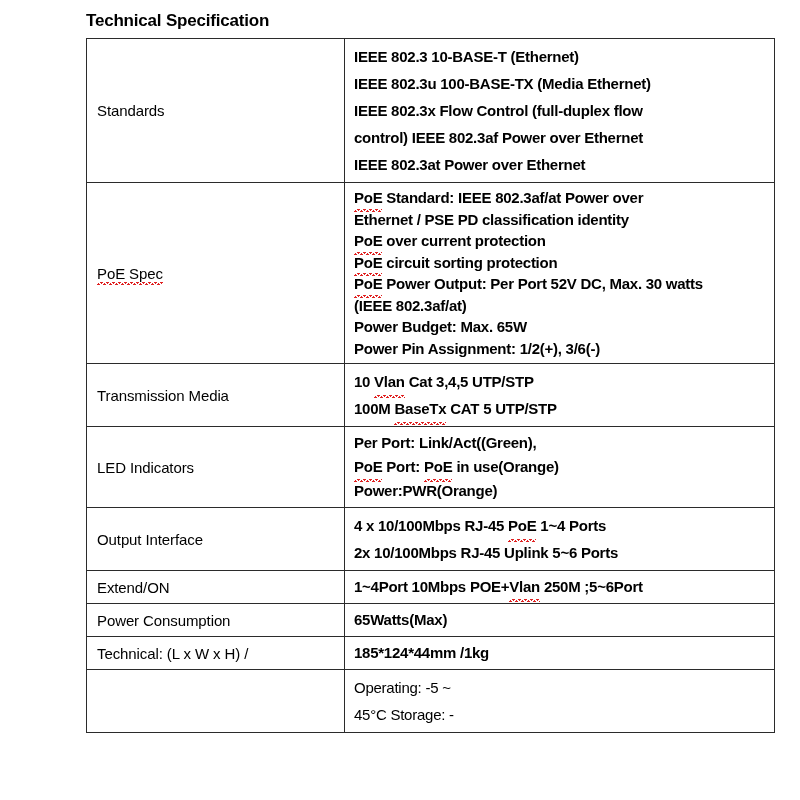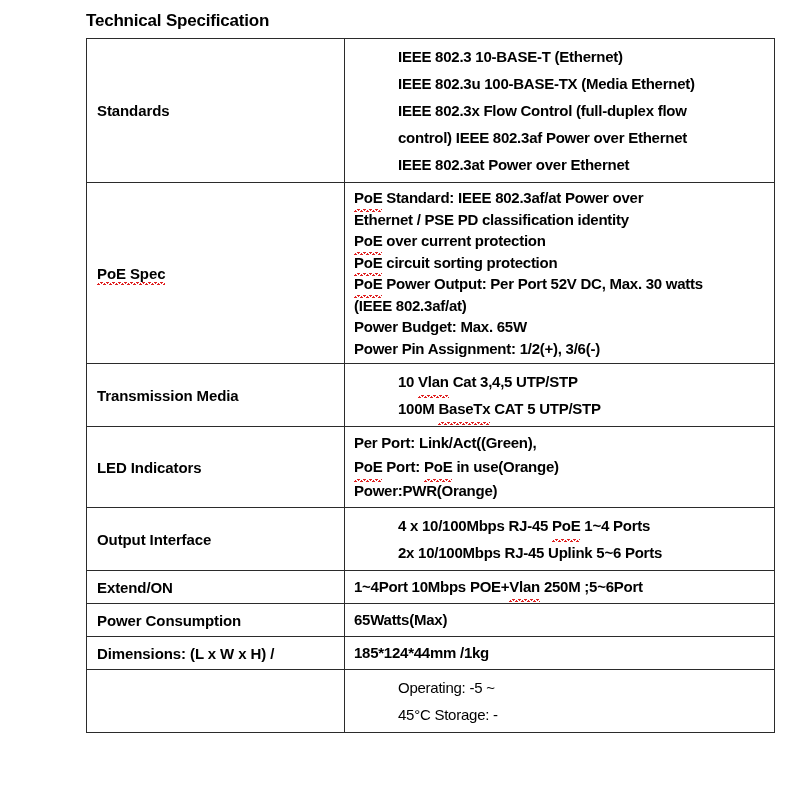--- a/index.html
+++ b/index.html
@@ -40,21 +40,21 @@
   .spec-table td {
     border: 1.5px solid #2b2b2b;
     padding: 0;
     vertical-align: middle;
     background: #fff;
   }
   td.label-cell {
     width: 247px;
     padding: 4px 0 4px 10px;
     font-size: 15px;
-    font-weight: bold;
+    font-weight: normal;
     letter-spacing: -0.1px;
   }
   td.value-cell {
     width: 420px;
     padding: 4px 0 4px 9px;
     font-size: 15px;
     font-weight: bold;
     letter-spacing: -0.25px;
   }
   
@@ -70,21 +70,21 @@
     font-size: 15px;
   }
   .lines {
     display: block;
   }
   .lines .ln {
     display: block;
     white-space: nowrap;
   }
   
-  .loose .ln { line-height: 27px; margin-left: 44px; }
+  .loose .ln { line-height: 27px; }
   
   .tight .ln { line-height: 21.5px; }
   
   .med .ln { line-height: 24px; }
 
   
   .sp {
     position: relative;
     display: inline-block;
     text-align: right;
@@ -202,21 +202,21 @@
         </td>
         <td class="value-cell">
           <span class="lines med">
             <span class="ln">65Watts(Max)</span>
           </span>
         </td>
       </tr>
 
       <tr>
         <td class="label-cell">
-          <span>Dimensions: (L x W x H) /</span>
+          <span>Technical: (L x W x H) /</span>
         </td>
         <td class="value-cell">
           <span class="lines med">
             <span class="ln">185*124*44mm /1kg</span>
           </span>
         </td>
       </tr>
 
       <tr class="light">
         <td class="label-cell">

